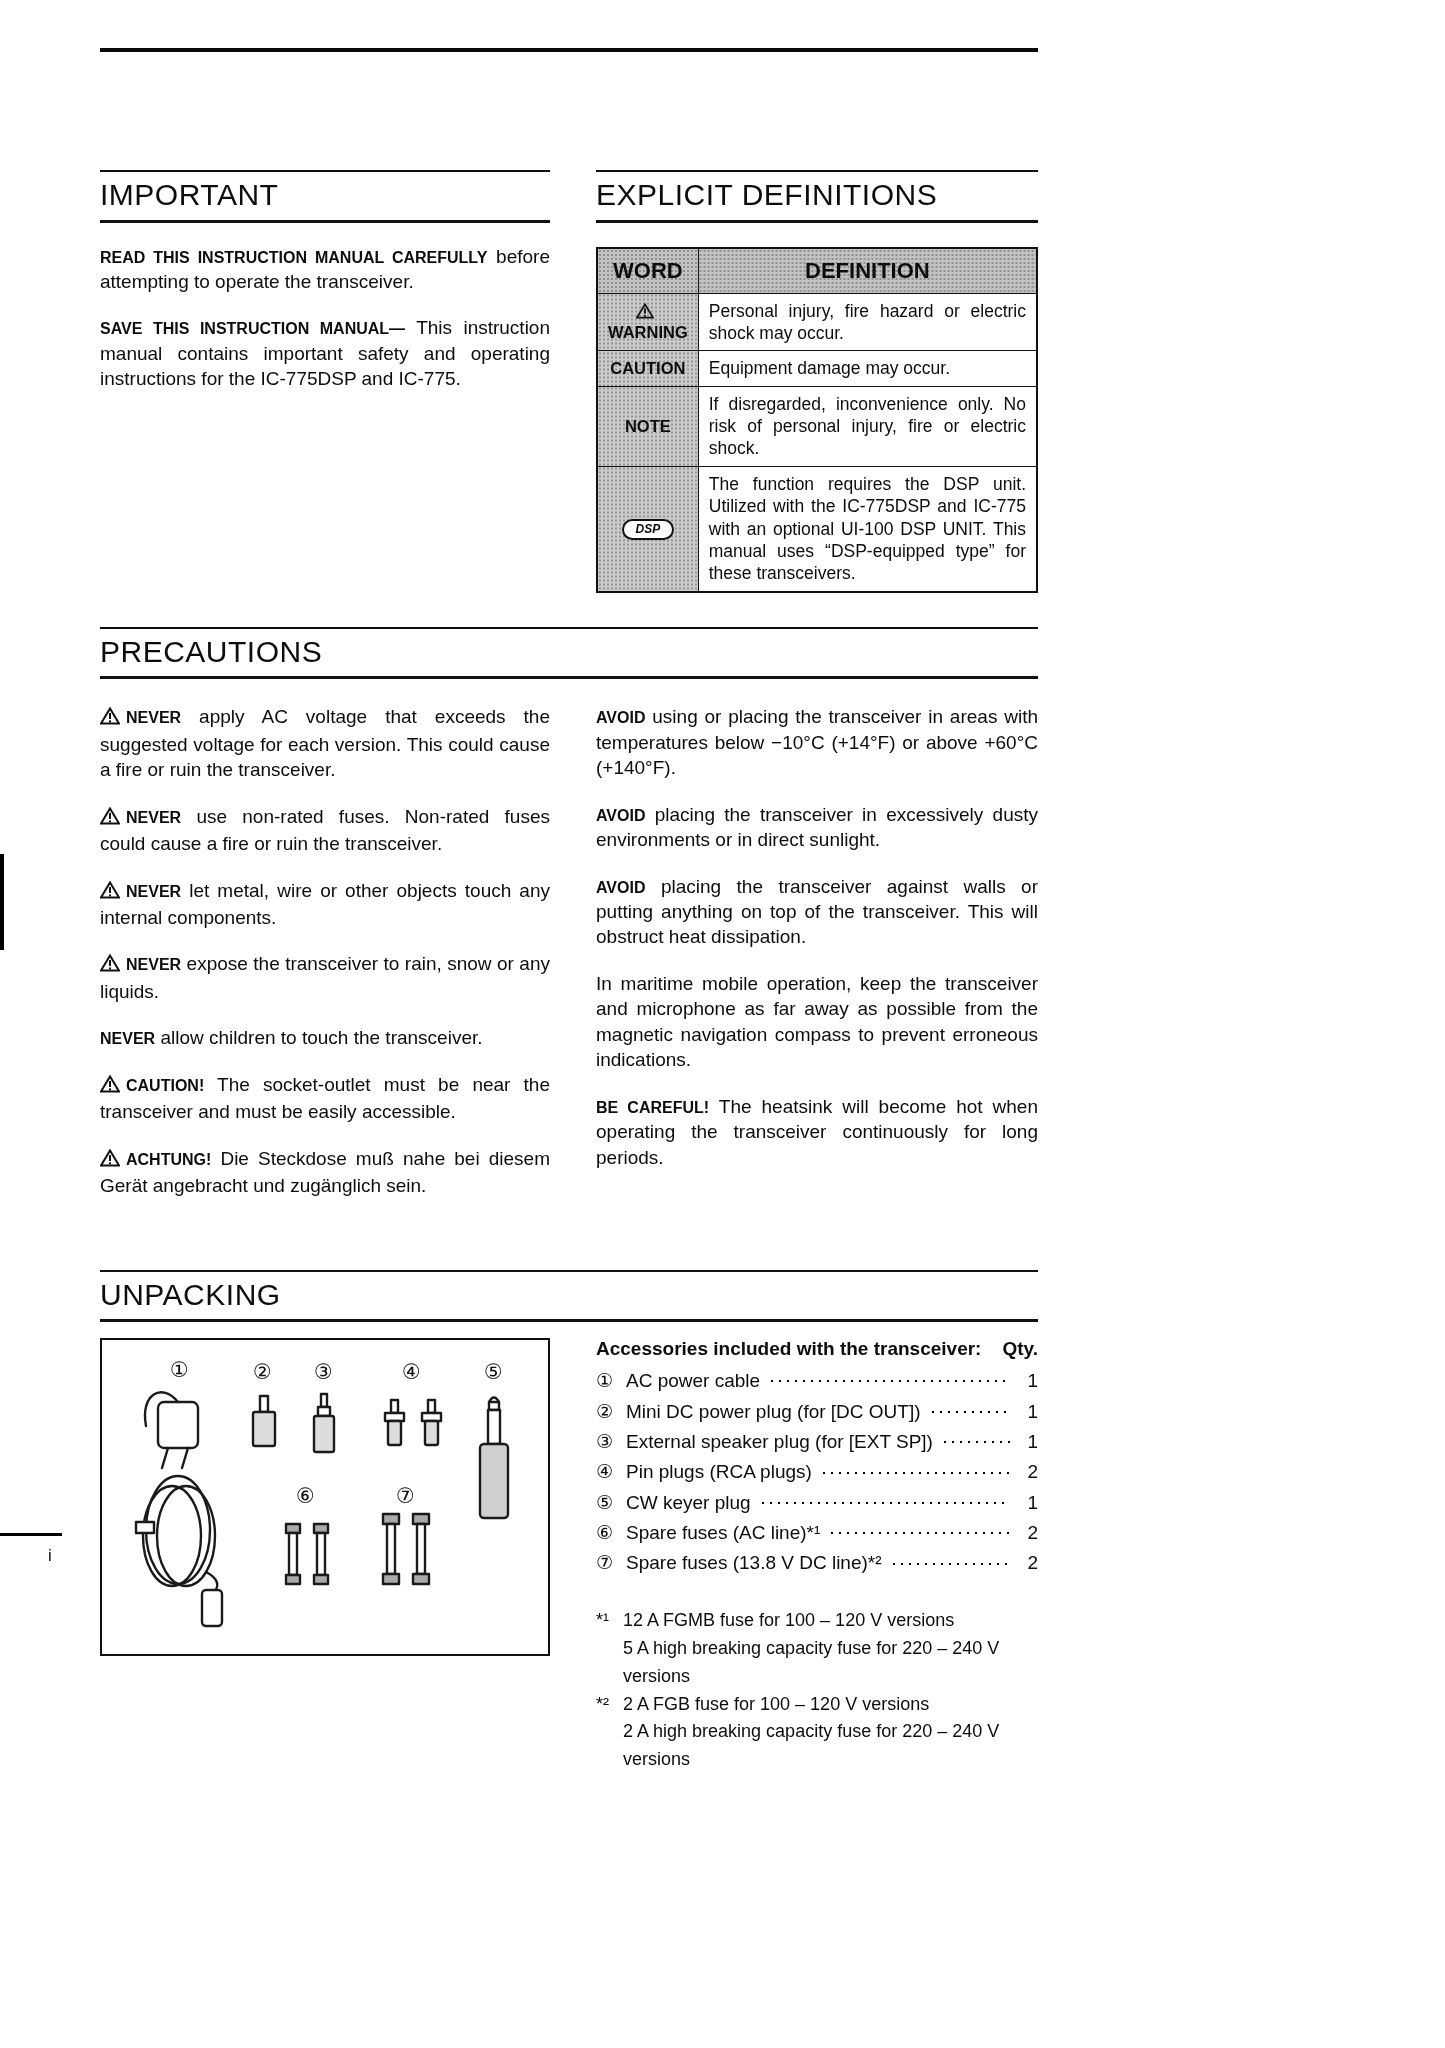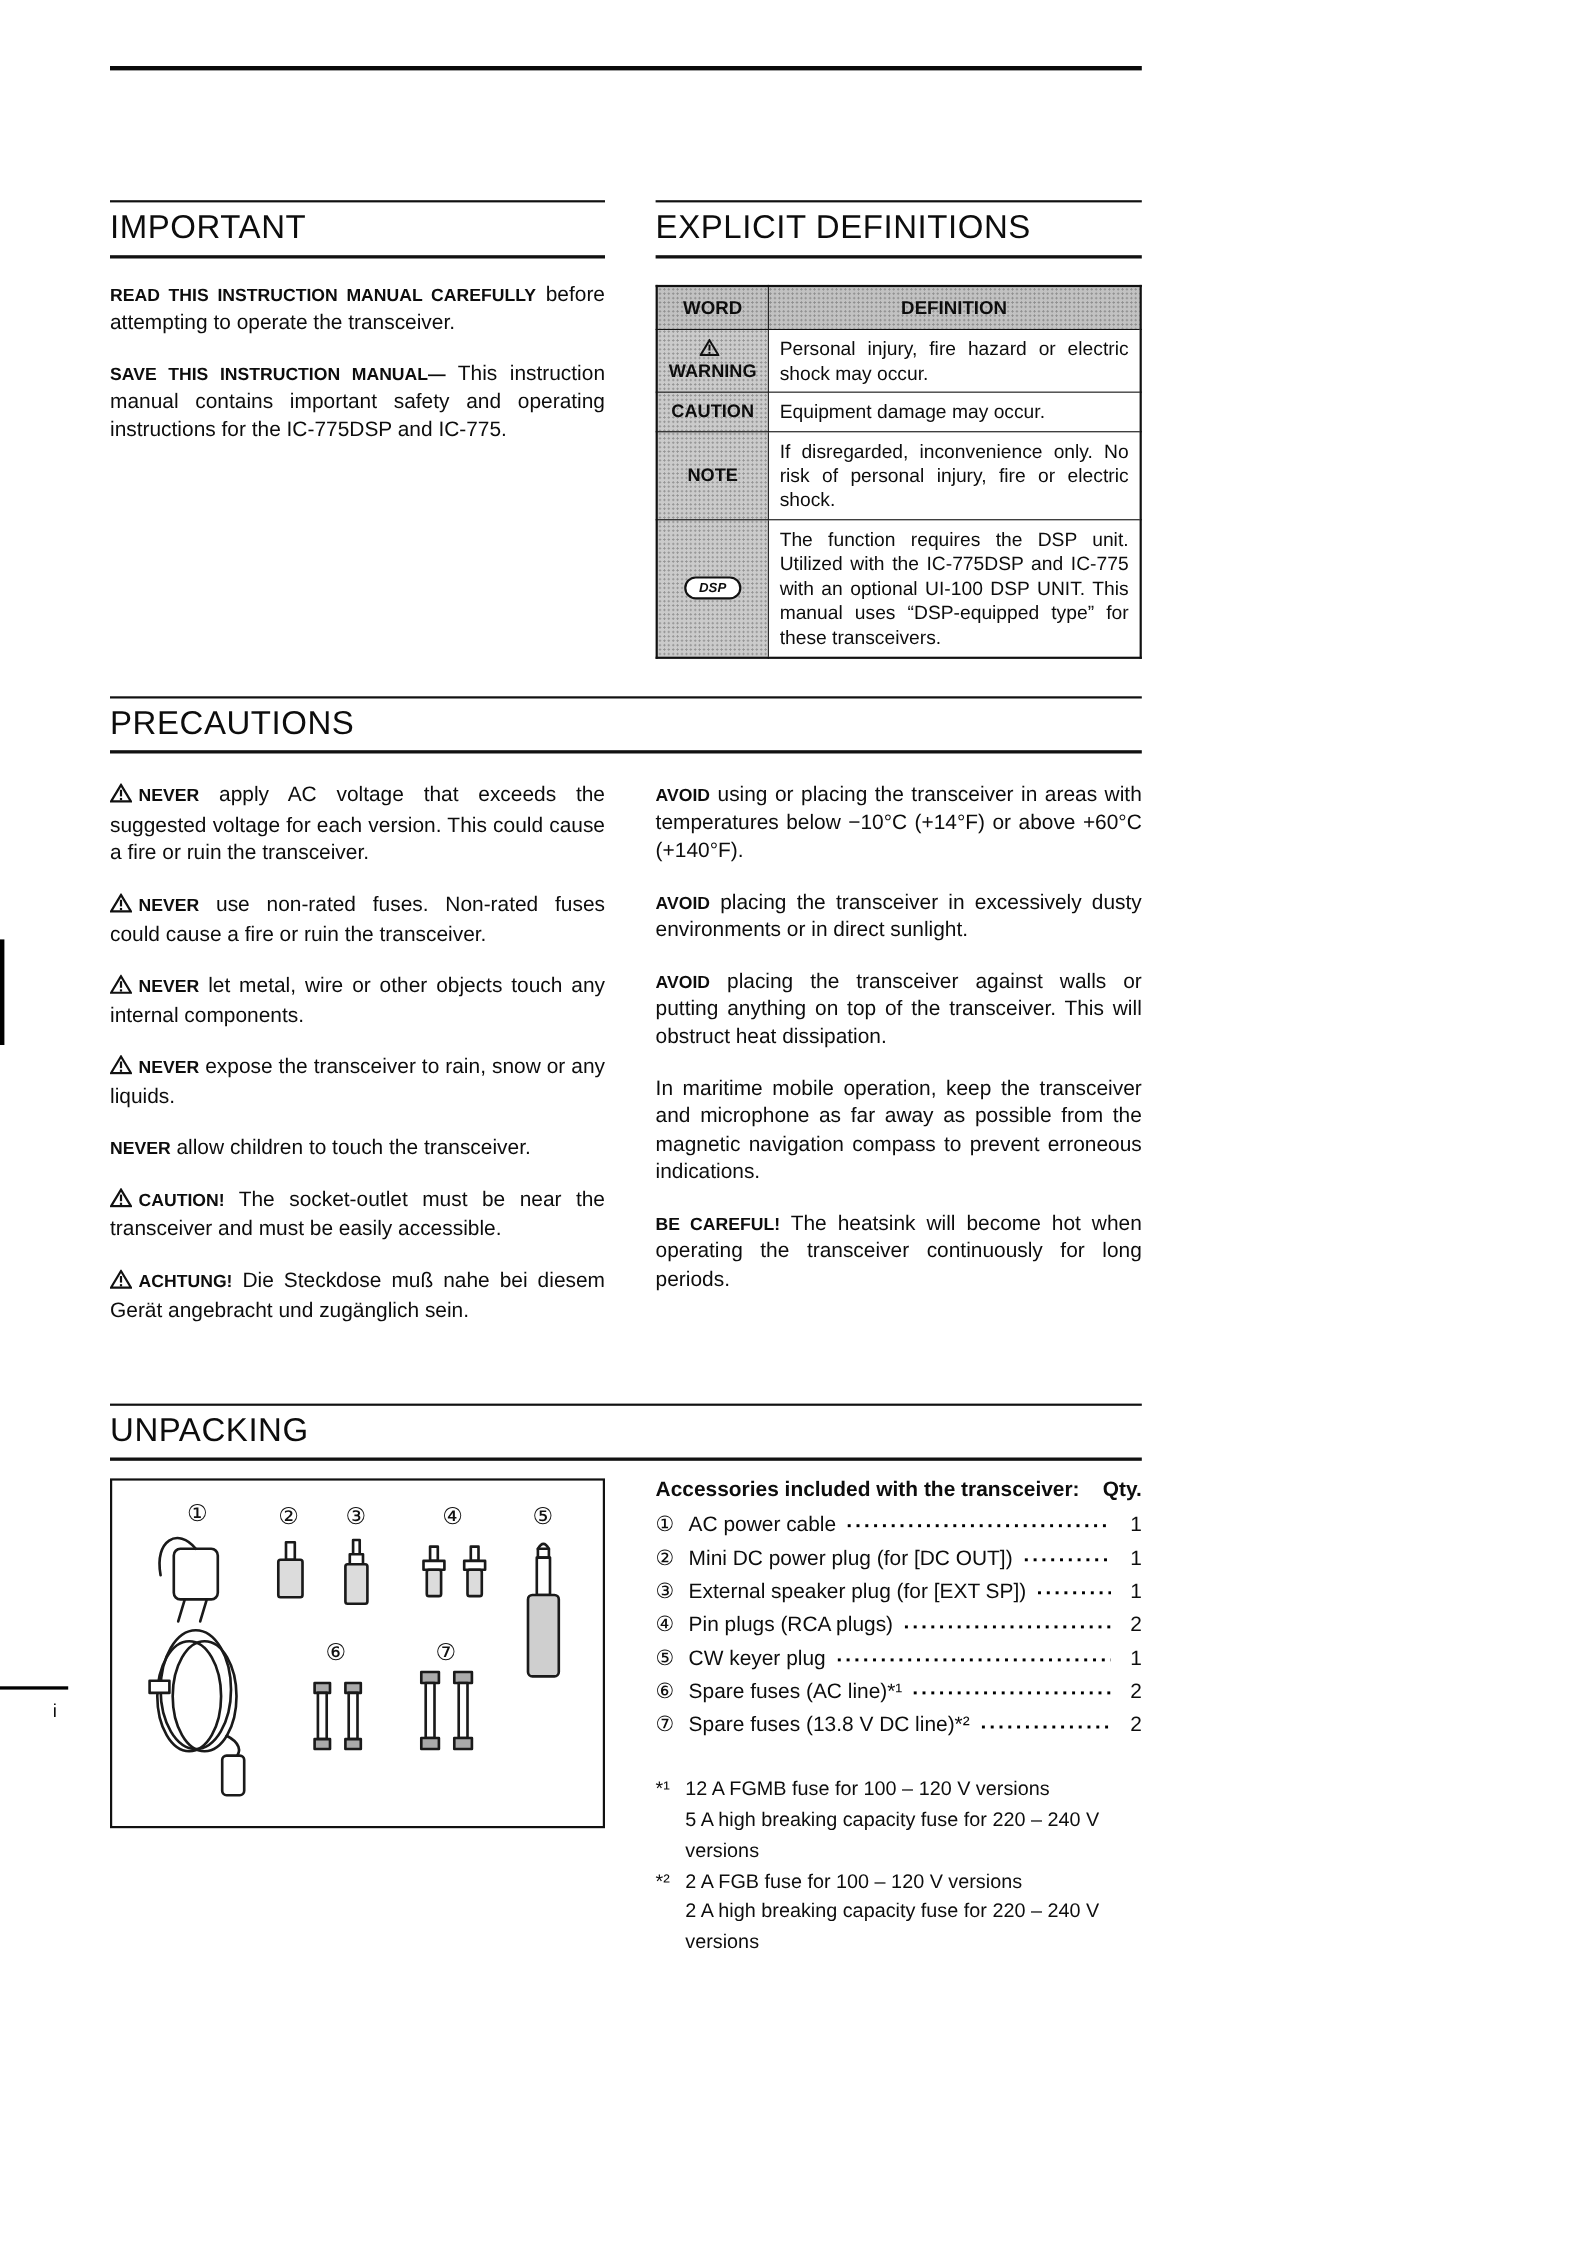--- a/index.html
+++ b/index.html
@@ -5,21 +5,21 @@
   * { box-sizing: border-box; }
   html, body { margin: 0; padding: 0; }
   body {
     width: 1445px; height: 2048px;
     background: #ffffff;
     font-family: "Liberation Sans", "DejaVu Sans", sans-serif;
     color: #0d0d0d;
     -webkit-font-smoothing: antialiased;
   }
   .page { position: relative; width: 1445px; height: 2048px; overflow: hidden; background: #fff; }
-  .content { position: absolute; left: 100px; top: 12px; width: 938px; }
+  .content { position: absolute; left: 100px; top: 0; width: 938px; }
 
   .top-rule { margin-top: 48px; height: 4px; background: #0a0a0a; }
 
   
   .sec-head { border-top: 2px solid #111; padding-top: 7px; }
   .sec-head h2 {
     margin: 0; font-size: 30px; font-weight: 400; letter-spacing: 0.5px;
     line-height: 1.05; padding-bottom: 9px; border-bottom: 3px solid #111;
   }
 
@@ -35,21 +35,21 @@
   .para .lead-big { font-size: 16px; }
   .tri { display: inline-block; margin-right: 6px; vertical-align: -2px; }
 
   
   .def-table {
     width: 100%; border-collapse: collapse; margin-top: 24px;
     border: 2px solid #111; font-size: 17.5px;
   }
   .def-table th, .def-table td { border: 1.5px solid #111; padding: 6px 10px; vertical-align: middle; }
   .def-table th {
-    font-weight: 700; font-size: 17px; padding: 9px 6px;
+    font-weight: 700; font-size: 22px; padding: 9px 6px;
     background-color: #c2c2c2;
     background-image: radial-gradient(#8f8f8f 0.8px, transparent 0.9px);
     background-size: 4px 4px;
   }
   td.word-cell {
     width: 100px; text-align: center; font-weight: 700; font-size: 16.5px;
     background-color: #cbcbcb;
     background-image: radial-gradient(#949494 0.8px, transparent 0.9px);
     background-size: 4px 4px;
   }

